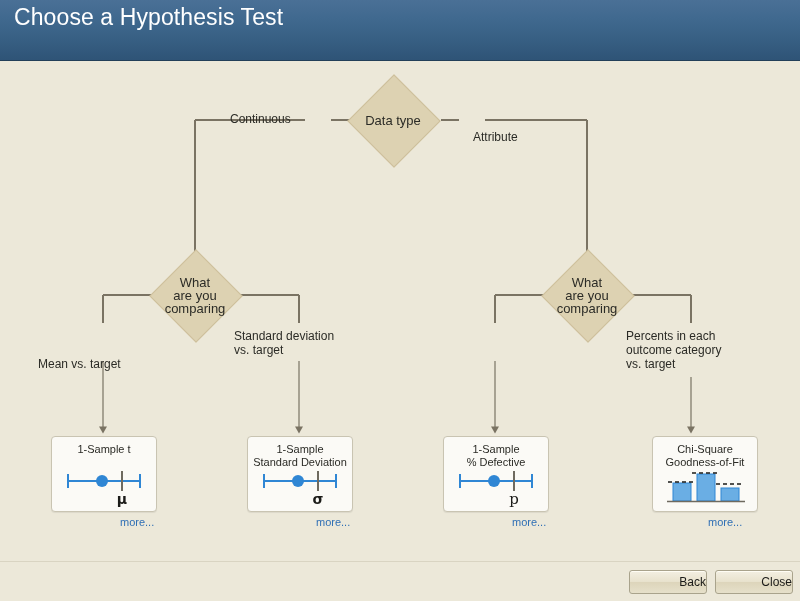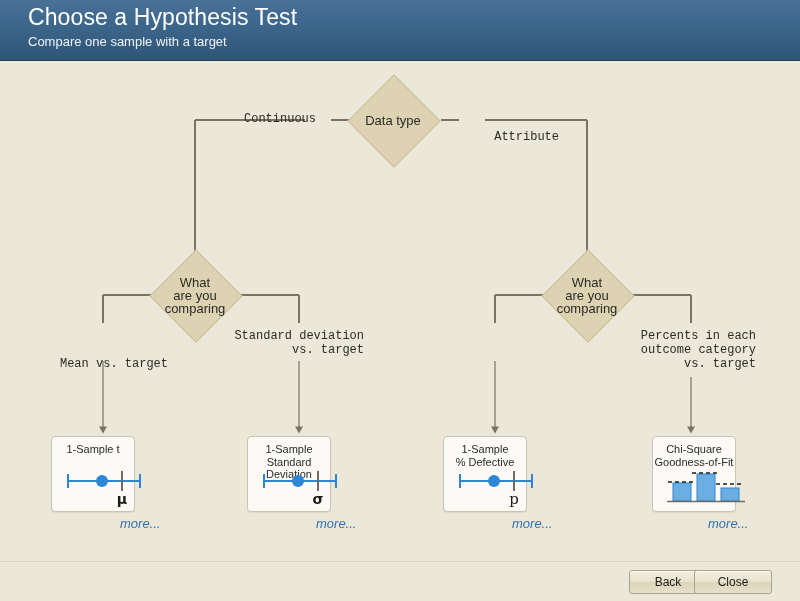--- a/index.html
+++ b/index.html
@@ -30,21 +30,20 @@
     box-shadow: inset 0 -1px 0 rgba(0,0,0,0.25);
   }
   #header-title {
     position: absolute;
     left: 14px; top: 4px;
     color: #ffffff;
     font-size: 23px;
     font-weight: normal;
     letter-spacing: 0.1px;
     white-space: nowrap;
-    margin-left: 14px;
   }
   #header-subtitle {
     position: absolute;
     left: 28px; top: 34px;
     color: #eef3f8;
     font-size: 13px;
     white-space: nowrap;
   }
 
   
@@ -85,30 +84,29 @@
     color: #2b2b26;
     line-height: 13px;
     white-space: pre-line;
   }
 
   
   .edge-label {
     position: absolute;
     font-size: 12px;
     color: #2b2b26;
-    text-align: right;
+    text-align: left;
     line-height: 14px;
     white-space: pre-line;
-    font-family: Liberation Mono, monospace;
   }
 
   
   .card {
     position: absolute;
-    width: 84px;
+    width: 106px;
     height: 76px;
     background: #fbfaf6;
     border: 1px solid #c9c4b2;
     border-radius: 4px;
     box-shadow: 0 1px 1px rgba(0,0,0,0.07);
     box-sizing: border-box;
   }
   .card-title {
     position: absolute;
     left: 0; right: 0; top: 6px;
@@ -118,22 +116,21 @@
     color: #2b2b26;
     white-space: pre-line;
   }
   .card-graphic {
     position: absolute;
     left: 0; right: 0; bottom: 4px;
     height: 44px;
   }
   .more-link {
     position: absolute;
-    font-size: 13px;
-    font-style: italic;
+    font-size: 11px;
     color: #2f6fb5;
     text-decoration: none;
   }
 
   
   #footer {
     position: absolute;
     left: 0; top: 561px;
     width: 800px; height: 40px;
     background: #ece8d9;
@@ -146,32 +143,32 @@
     height: 24px;
     font-size: 12px;
     color: #1b1b18;
     background: linear-gradient(to bottom, #f3efe2 0%, #e8e2cd 48%, #ddd5bb 52%, #e6e0ca 100%);
     border: 1px solid #a9a38c;
     border-radius: 3px;
     box-shadow: inset 0 1px 0 #fffdf4;
     font-family: "Liberation Sans", sans-serif;
     cursor: pointer;
     padding: 0;
+    text-align: right;
   }
   #btn-back { left: 629px; }
-  #btn-close { left: 694px; }
+  #btn-close { left: 715px; }
 </style>
 </head>
 <body>
 
 <div id="app">
 
   <div id="header">
     <div id="header-title">Choose a Hypothesis Test</div>
-    <div id="header-subtitle">Compare one sample with a target</div>
   </div>
 
   <div id="canvas">
 
     <svg id="wires" viewBox="0 0 800 500" width="800" height="500">
       <defs>
         <marker id="arrowhead" markerWidth="8" markerHeight="8" refX="3.6" refY="4" orient="auto" markerUnits="userSpaceOnUse">
           <path d="M0,0 L7.2,4 L0,8 z" fill="#7a7363"></path>
         </marker>
       </defs>

